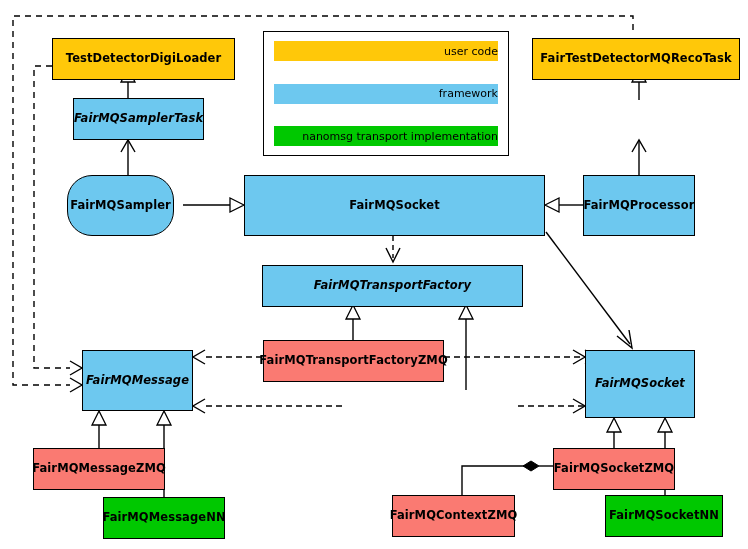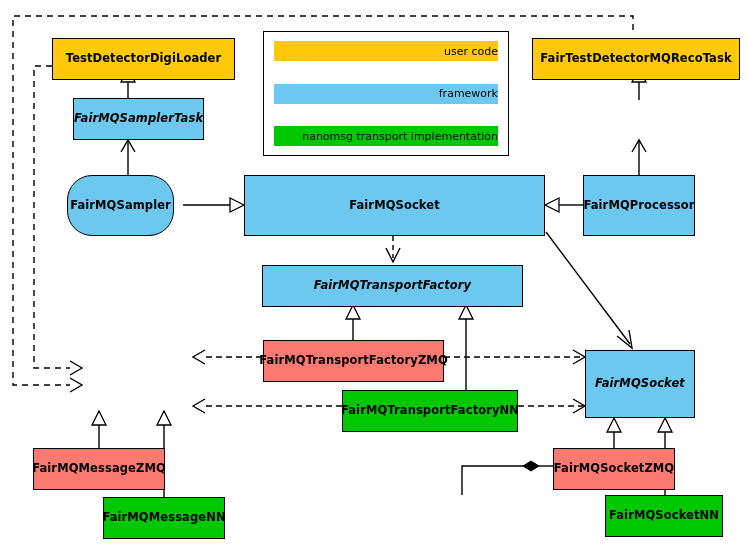--- a/index.html
+++ b/index.html
@@ -162,27 +162,28 @@
 
   <div class="node framework" style="left:583px;top:175px;width:112px;height:61px;">FairMQProcessor</div>
 
 
   <div class="node user" style="left:532px;top:38px;width:208px;height:42px;">FairTestDetectorMQRecoTask</div>
 
   <div class="node framework abstract" style="left:262px;top:265px;width:261px;height:40px;">FairMQTransportFactory</div>
 
   <div class="node zmq" style="left:263px;top:340px;width:181px;height:33px;">FairMQTransportFactoryZMQ</div>
 
-  <div class="node nn" style="left:342px;top:390px;width:176px;height:33px;">FairMQTransportFactoryNN</div>
 
+  <div class="node framework abstract" style="left:82px;top:350px;width:111px;height:61px;">FairMQMessage</div>
 
   <div class="node framework abstract" style="left:585px;top:350px;width:110px;height:68px;">FairMQSocket</div>
 
   <div class="node zmq" style="left:33px;top:448px;width:132px;height:37px;">FairMQMessageZMQ</div>
 
   <div class="node nn" style="left:103px;top:497px;width:122px;height:37px;">FairMQMessageNN</div>
 
   <div class="node zmq" style="left:553px;top:448px;width:122px;height:37px;">FairMQSocketZMQ</div>
 
+  <div class="node zmq" style="left:392px;top:495px;width:123px;height:40px;">FairMQContextZMQ</div>
 
   <div class="node nn" style="left:605px;top:495px;width:118px;height:40px;">FairMQSocketNN</div>
 
 </div>
 
 </body></html>

